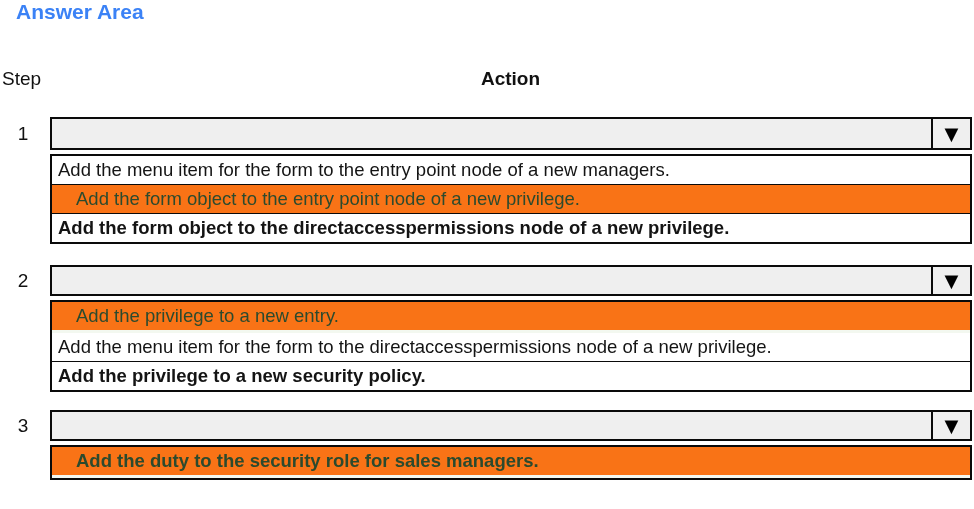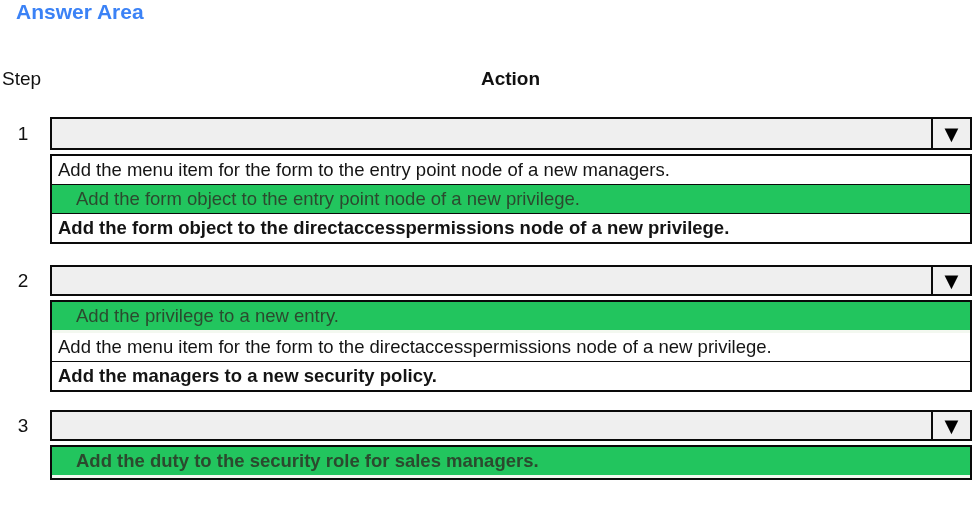--- a/index.html
+++ b/index.html
@@ -64,21 +64,21 @@
     height: 28px; line-height: 28px;
     padding-left: 6px;
     font-size: 18.5px;
     border-bottom: 1px solid #0a0a0a;
     white-space: nowrap; overflow: hidden;
     color: #141414;
     cursor: default;
   }
   .option:last-child { border-bottom: none; font-weight: bold; }
   .option.highlighted {
-    background: #22c55e;
+    background: #f97316;
     color: #2b4a2e;
     padding-left: 24px;
   }
   .option.highlighted:first-child { border-bottom: 3px solid #f3f8f0; }
 </style>
 </head>
 <body>
 
 <div class="title">Answer Area</div>
 <div class="hdr-step">Step</div>
@@ -107,21 +107,21 @@
     <div class="step-body">
       <div class="dropdown">
         <div class="dropdown-value"></div>
         <div class="dropdown-arrow">▼</div>
       </div>
       <div class="options">
   <div class="option highlighted">Add the privilege to a new entry.</div>
 
   <div class="option">Add the menu item for the form to the directaccesspermissions node of a new privilege.</div>
 
-  <div class="option">Add the managers to a new security policy.</div>
+  <div class="option">Add the privilege to a new security policy.</div>
 </div>
     </div>
   </div>
 
   <div class="step-group">
     <div class="step-number">3</div>
     <div class="step-body">
       <div class="dropdown">
         <div class="dropdown-value"></div>
         <div class="dropdown-arrow">▼</div>

